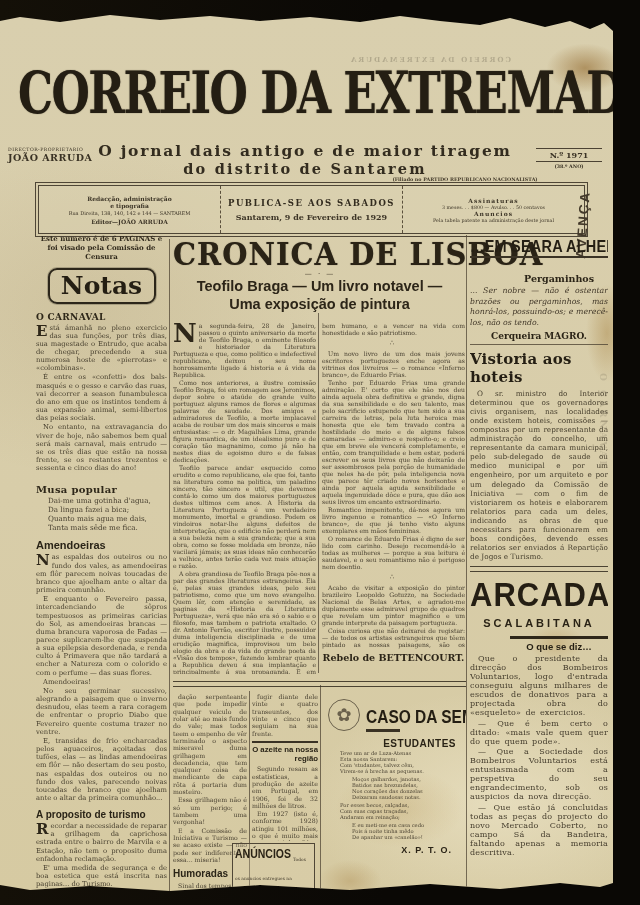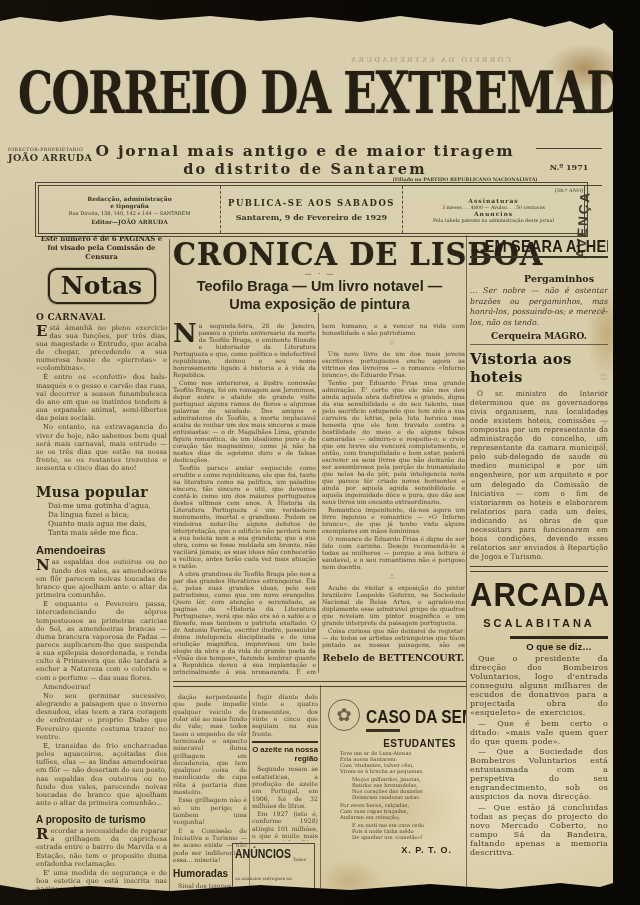--- a/index.html
+++ b/index.html
@@ -24,21 +24,21 @@
   .mast-title{left:18px;top:47px;width:577px;text-align:center;font-weight:bold;font-size:44px;
     letter-spacing:-1.5px;color:#241e13;transform:scaleY(1.3);transform-origin:center top;white-space:nowrap;
     text-shadow:0 0 1px rgba(36,30,19,.6);}
   .sub1{left:60px;top:128px;width:490px;text-align:center;font-weight:bold;font-size:15.5px;letter-spacing:1.8px;color:#332c1f;white-space:nowrap;}
   .sub2{left:60px;top:147px;width:490px;text-align:center;font-weight:bold;font-size:14.5px;letter-spacing:2.2px;color:#332c1f;white-space:nowrap;}
   .affil{left:340px;top:163px;width:250px;text-align:center;font-size:4.8px;font-weight:bold;color:#453c2c;}
   .director{left:8px;top:134px;width:120px;color:#3a3224;}
   .director .lbl{font-size:4.6px;letter-spacing:.5px;}
   .director .nm{font-size:9.5px;font-weight:bold;letter-spacing:.5px;}
   .issue{left:536px;top:135px;width:66px;text-align:center;color:#3a3224;}
-  .issue .no{font-size:8px;font-weight:bold;border-top:1px solid #4b4233;border-bottom:1px solid #4b4233;padding:13px 0;}
+  .issue .no{font-size:8px;font-weight:bold;border-top:1px solid #4b4233;border-bottom:1px solid #4b4233;padding:1px 0;}
   .issue .yr{font-size:4.8px;font-weight:bold;padding-top:1px;}
   .hbar{left:38px;top:172px;width:545px;height:47px;border:1px solid #4f4636;outline:1px solid #4f4636;outline-offset:2px;
     display:flex;align-items:stretch;background:rgba(222,213,180,.35);}
   .hcell{flex:1;display:flex;flex-direction:column;justify-content:center;text-align:center;padding:2px 4px;color:#3d3527;}
   .hcell+.hcell{border-left:1px dashed #5a4f3b;}
   .hc-office .a{font-size:6px;font-weight:bold;}
   .hc-office .b{font-size:5px;margin-top:1px;}
   .hc-office .c{font-size:6px;font-weight:bold;margin-top:2px;}
   .hc-pub .a{font-size:8.5px;font-weight:bold;letter-spacing:1.5px;color:#33***;}
   .hc-pub .a{color:#332c1f;}
@@ -123,21 +123,21 @@
 
 <div class="scan">
   <div class="paper">
 
     <div class="abs ghost" style="left:330px;top:42px;width:200px;text-align:center;">CORREIO DA EXTREMADURA</div>
     <div class="abs mast-title">CORREIO DA EXTREMADURA</div>
     <div class="abs director">
       <div class="lbl">DIRECTOR-PROPRIETARIO</div>
       <div class="nm">JOÃO ARRUDA</div>
     </div>
-    <div class="abs sub1">O jornal mais antigo e de maior tiragem</div>
+    <div class="abs sub1">O jornal dais antigo e de maior tiragem</div>
     <div class="abs sub2">do distrito de Santarem</div>
     <div class="abs affil">(Filiado no PARTIDO REPUBLICANO NACIONALISTA)</div>
     <div class="abs issue">
       <div class="no">N.º 1971</div>
       <div class="yr">(38.º ANO)</div>
     </div>
 
     <div class="abs hbar">
       <div class="hcell hc-office">
         <div class="a">Redacção, administração</div>
@@ -168,21 +168,21 @@
 
     <div class="abs col1">
       <div class="notice">Este numero é de 6 PAGI­NAS e foi visado pela Co­missão de Censura</div>
       <div class="notasbox">Notas</div>
       <div class="h-small">O CARNAVAL</div>
       <div class="bodytext">
         <p class="nodent"><span class="dc">E</span><span>stá ámanhã no pleno exercicio das sua funções, por três dias, sua magestade o Entrudo, que acaba de chegar, precedendo a sua numerosa hoste de «pierrotas» e «colombinas».</span></p>
         <p>É entre os «confetti» dos bals-masqués e o gesso e carvão das ruas, vai decorrer a season funambulesca do ano em que os instintos tendem á sua expansão animal, semi-libertos das peias sociais.</p>
         <p>No entanto, na extravagancia do viver de hoje, não sabemos bem qual será mais carnaval, mais entrudo — se os três dias que estão na nossa frente, se os restantes trezentos e sessenta e cinco dias do ano!</p>
       </div>
-      <div class="h-small" style="font-size:14px;margin-top:12px;">Musa popular</div>
+      <div class="h-small" style="font-size:10px;margin-top:12px;">Musa popular</div>
       <div class="verse">
         <div>Dai-me uma gotinha d'agua,</div>
         <div>Da lingua fazei a bica;</div>
         <div>Quanto mais agua me dais,</div>
         <div>Tanta mais sêde me fica.</div>
       </div>
       <div class="h-med">Amendoeiras</div>
       <div class="bodytext">
         <p class="nodent"><span class="dc">N</span><span>as espaldas dos outeiros ou no fundo dos vales, as amendoeiras em flôr parecem noivas toucadas de branco que ajoelham ante o altar da primeira comunhão.</span></p>
         <p>E enquanto o Fevereiro passa, intercadenciando de sôpros tempestuosos as primeiras caricias do Sol, as amendoeiras brancas — duma brancura vaporosa de Fadas — parece suplicarem-lhe que suspenda a sua epilepsia desordenada, e renda culto á Primavera que não tardará a encher a Natureza com o colorido e com o perfume — das suas flores.</p>

